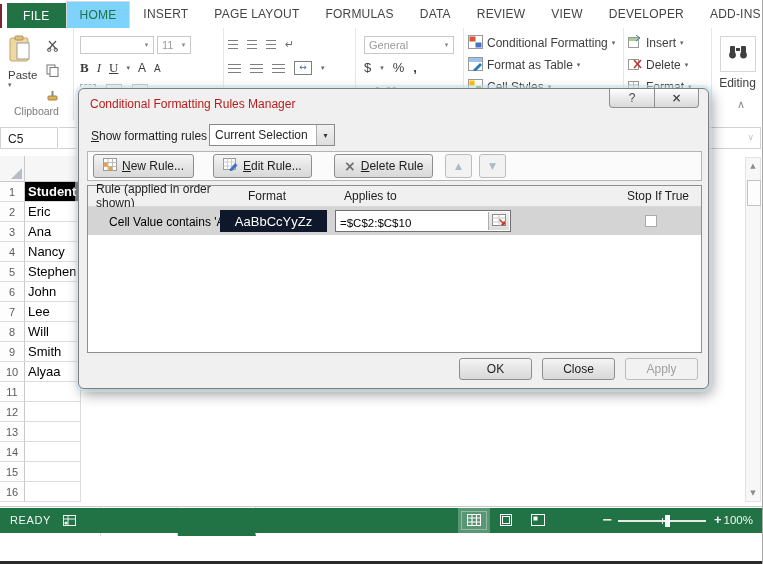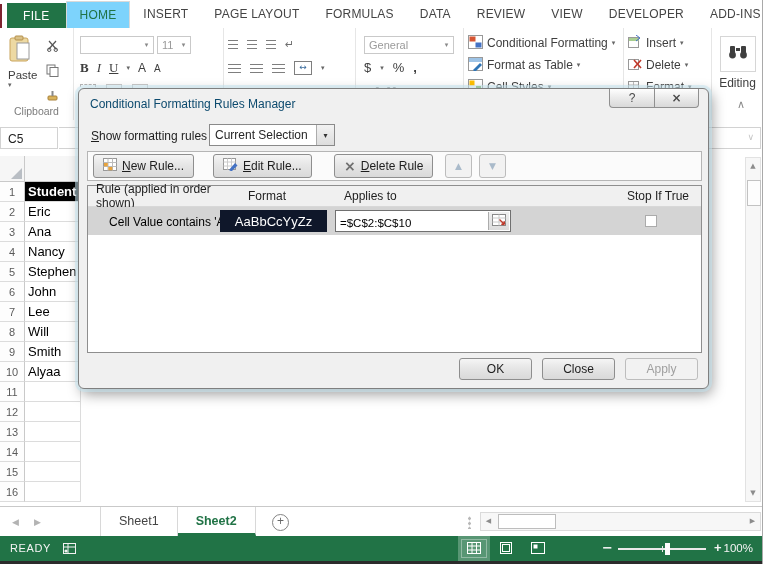--- a/index.html
+++ b/index.html
@@ -91,39 +91,39 @@
   .addsheet{position:absolute;left:272px;top:7px;width:15px;height:15px;border:1px solid #848484;border-radius:50%;
             color:#666;font-size:12px;line-height:13px;text-align:center;}
   .vdots{position:absolute;left:468px;top:9px;width:3px;height:13px;
          background-image:radial-gradient(#B8B8B8 1px,transparent 1.3px);background-size:3px 5px;}
   .hscroll{position:absolute;left:480px;right:1px;top:5px;height:19px;background:#F7F7F7;border:1px solid #DADADA;box-sizing:border-box;}
   .hs-l,.hs-r{position:absolute;top:0;bottom:0;width:15px;text-align:center;font-size:7px;color:#8C8C8C;line-height:17px;}
   .hs-l{left:0;} .hs-r{right:0;}
   .hs-thumb{position:absolute;left:17px;top:1px;width:58px;height:15px;background:#FFF;border:1px solid #BDBDBD;box-sizing:border-box;}
 
   
-  .statusbar{position:absolute;left:0;right:0;top:536px;height:25px;background:#217346;color:#F4F4F4;}
+  .statusbar{position:absolute;left:0;right:0;top:508px;height:25px;background:#217346;color:#F4F4F4;}
   .mode{position:absolute;left:10px;top:6px;font-size:11px;letter-spacing:.6px;}
   .macro{position:absolute;left:62px;top:5px;}
   .views{position:absolute;left:458px;top:0;display:flex;height:25px;}
   .vbtn{width:32px;height:25px;display:flex;align-items:center;justify-content:center;}
   .vbtn.active{background:rgba(255,255,255,.25);outline:1px solid rgba(255,255,255,.35);outline-offset:-4px;}
   .zo-minus{position:absolute;left:602px;top:4px;font-size:13px;font-weight:bold;}
   .zo-track{position:absolute;left:618px;top:12px;width:88px;height:2px;background:#E9E9E9;}
   .zo-tick{position:absolute;left:50%;top:-2px;width:1px;height:6px;background:#E9E9E9;}
   .zo-thumb{position:absolute;left:665px;top:7px;width:5px;height:12px;background:#FCFCFC;}
   .zo-plus{position:absolute;left:714px;top:4px;font-size:13px;font-weight:bold;}
   .zo-pct{position:absolute;right:9px;top:6px;font-size:11.5px;}
   .bottom-strip{position:absolute;left:0;right:0;top:561px;height:3px;background:#2B2B2B;}
 
   
   .dlg{position:absolute;left:78px;top:88px;width:631px;height:301px;background:#F0F0F0;
        border:1px solid #7F7F7F;border-radius:6px;box-sizing:border-box;z-index:40;
        box-shadow:0 0 0 3px rgba(196,228,238,.55), 3px 5px 14px rgba(0,0,0,.4);}
-  .dlg-title{position:absolute;left:11px;top:8px;font-size:12px;color:#0c4a6e;}
+  .dlg-title{position:absolute;left:11px;top:8px;font-size:12px;color:#b91c1c;}
   .sysbtns{position:absolute;right:9px;top:0;display:flex;}
   .sysbtn{width:45px;height:19px;background:linear-gradient(#FEFEFE,#ECECEC 45%,#D9D9D9);
           border:1px solid #909090;border-top:none;display:flex;align-items:center;justify-content:center;
           font-size:12px;color:#4A4A4A;box-sizing:border-box;}
   .sysbtn.help{border-bottom-left-radius:4px;border-right:none;}
   .sysbtn.close{border-bottom-right-radius:4px;font-weight:bold;font-size:12px;}
   .scope-lbl{position:absolute;left:12px;top:40px;font-size:12px;color:#1E1E1E;}
   .ukey{text-decoration:underline;}
   .scope-dd{position:absolute;left:130px;top:35px;width:126px;height:22px;background:#fff;border:1px solid #8A8A8A;
             box-sizing:border-box;display:flex;}

